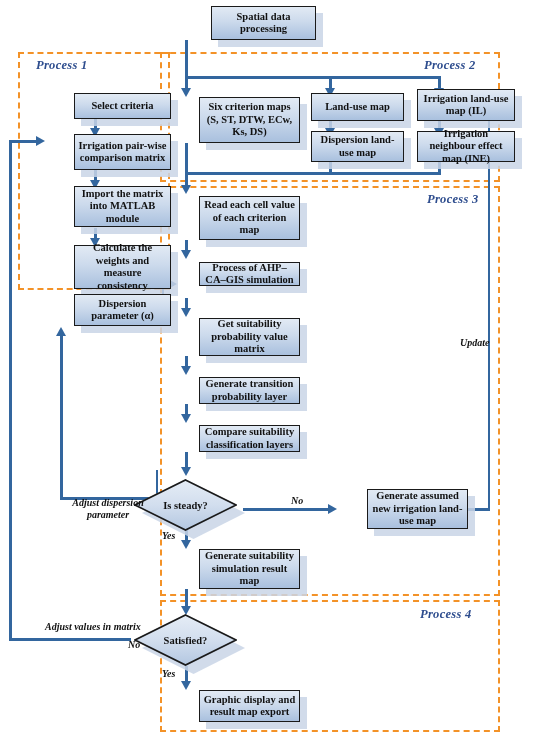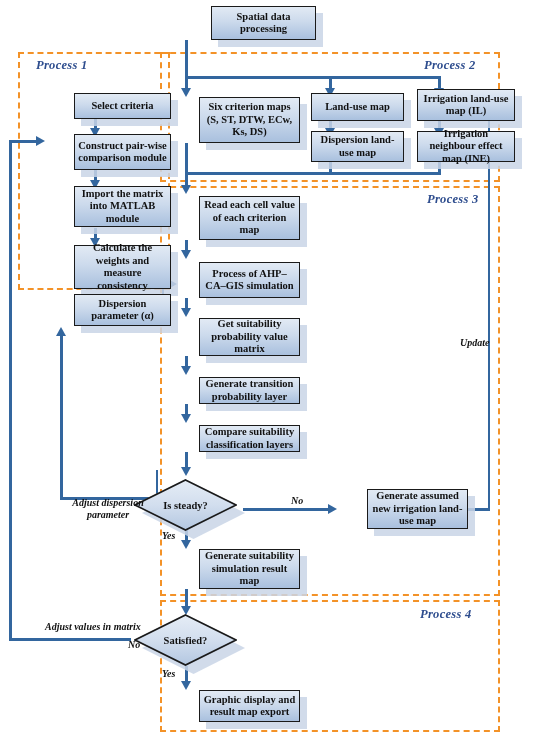--- a/index.html
+++ b/index.html
@@ -161,21 +161,21 @@
   <div class="nodewrap" style="left:46px;top:93px;width:97px;height:26px;">
     <div class="shadow"></div>
     <div class="box">
       <span>Select criteria</span>
     </div>
   </div>
 
   <div class="nodewrap" style="left:46px;top:134px;width:97px;height:36px;">
     <div class="shadow"></div>
     <div class="box">
-      <span>Construct pair-wise comparison module</span>
+      <span>Irrigation pair-wise comparison matrix</span>
     </div>
   </div>
 
   <div class="nodewrap" style="left:46px;top:186px;width:97px;height:41px;">
     <div class="shadow"></div>
     <div class="box">
       <span>Import the matrix into MATLAB module</span>
     </div>
   </div>
 
@@ -228,21 +228,21 @@
     </div>
   </div>
 
   <div class="nodewrap" style="left:171px;top:196px;width:101px;height:44px;">
     <div class="shadow"></div>
     <div class="box">
       <span>Read each cell value of each  criterion map</span>
     </div>
   </div>
 
-  <div class="nodewrap" style="left:171px;top:262px;width:101px;height:36px;">
+  <div class="nodewrap" style="left:171px;top:262px;width:101px;height:24px;">
     <div class="shadow"></div>
     <div class="box">
       <span>Process of AHP–CA–GIS simulation</span>
     </div>
   </div>
 
   <div class="nodewrap" style="left:171px;top:318px;width:101px;height:38px;">
     <div class="shadow"></div>
     <div class="box">
       <span>Get  suitability probability value matrix</span>

